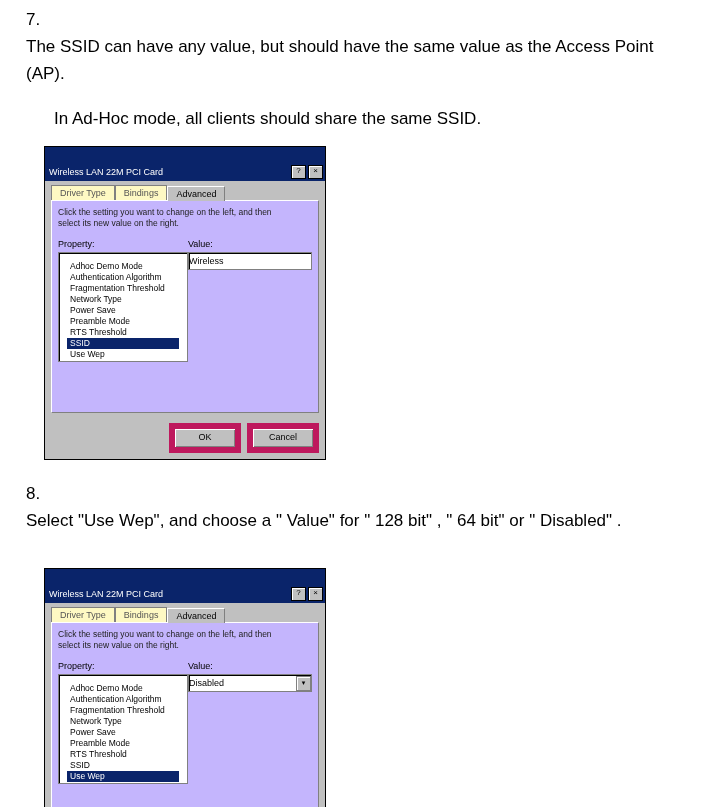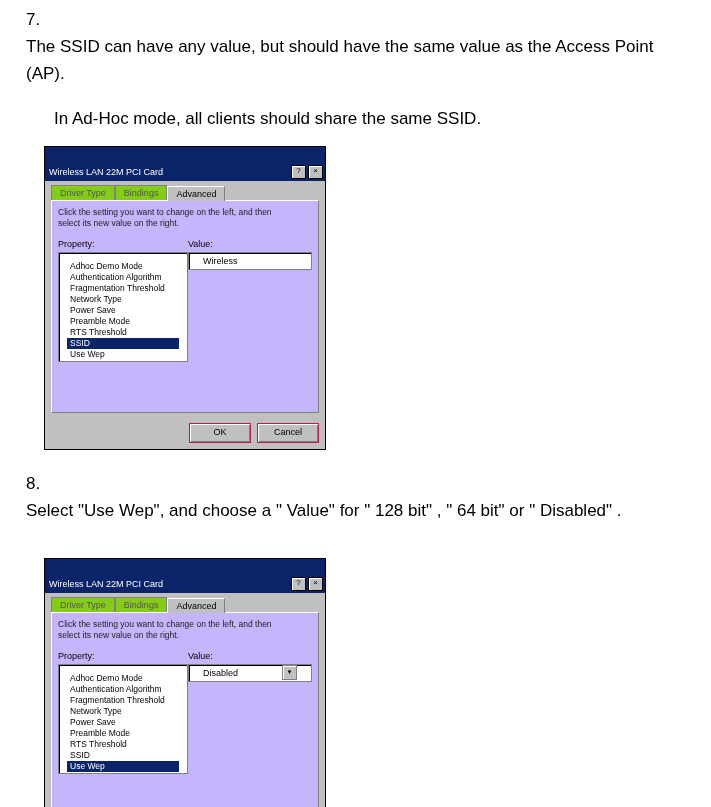--- a/index.html
+++ b/index.html
@@ -60,21 +60,21 @@
     color:#000;
   }
   .tabs {
     margin: 4px 6px 0 6px;
     display: flex;
     align-items: flex-end;
     font-size: 9px;
   }
   .tab {
     padding: 2px 8px;
-    background: #84cc16;
+    background: #fef9c3;
     border: 1px solid #808080;
     border-bottom: none;
     margin-right: 0;
     color:#555;
   }
   .tab.active {
     background: #c0c0c0;
     border: 1px solid #fff;
     border-right: 1px solid #808080;
     border-bottom: none;
@@ -114,24 +114,24 @@
     padding: 8px;
   }
   .listbox .item { padding: 0 3px; white-space: nowrap; }
   .listbox .item.sel { background: #0a246a; color: #fff; }
   .textbox, .combo {
     background: #fff;
     border: 1px solid #808080;
     box-shadow: inset 1px 1px 0 #000;
     height: 16px;
     font-size: 9px;
-    padding: 0 14px;
+    padding: 0 0;
     line-height: 16px;
     display: flex;
-    align-items: flex-start;
+    align-items: center;
   }
   .combo { justify-content: space-between; }
   .combo .arrow {
     width: 13px; height: 13px;
     background: #c0c0c0;
     border: 1px solid #808080;
     box-shadow: inset 1px 1px 0 #fff;
     text-align: center;
     font-size: 7px;
     line-height: 12px;
@@ -139,21 +139,21 @@
   .btnrow {
     display: flex;
     justify-content: flex-end;
     gap: 6px;
     padding: 4px 6px 6px 6px;
   }
   .btn {
     width: 60px;
     height: 18px;
     background: #c0c0c0;
-    border: 1px solid #be185d;
+    border: 6px solid #be185d;
     box-shadow: inset 1px 1px 0 #fff, inset -1px -1px 0 #808080;
     font-size: 9px;
     text-align: center;
     line-height: 16px;
   }
   .spacer-v { height: 44px; }
 </style>
 </head>
 <body>
 

